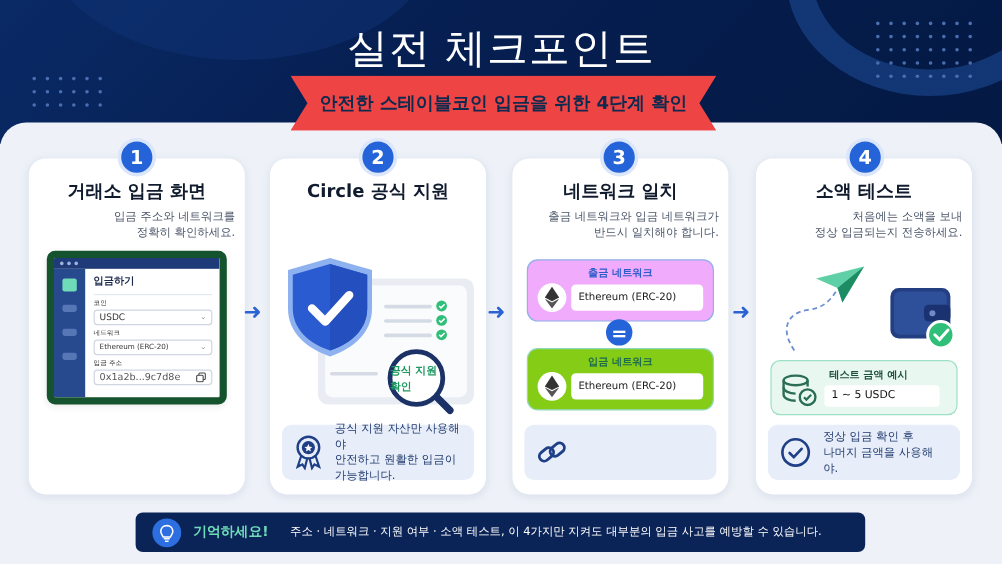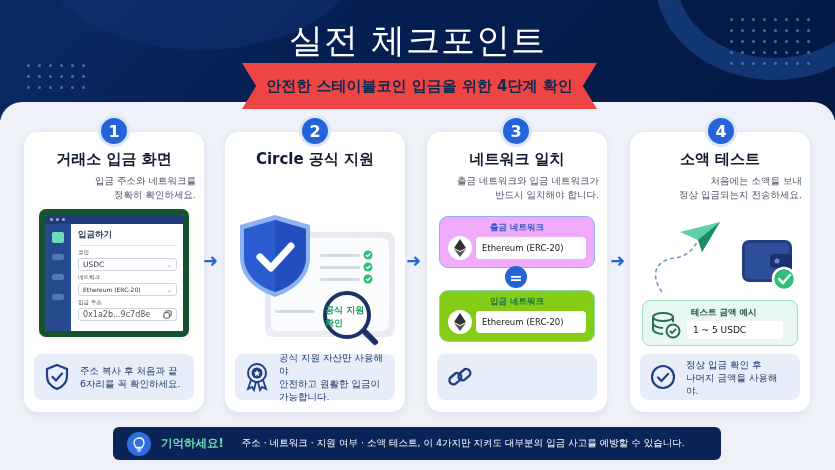--- a/index.html
+++ b/index.html
@@ -163,28 +163,20 @@
       <div class="ml">입금 주소</div>
       <div class="mf addr">
           <span>0x1a2b...9c7d8e</span>
         <svg width="9" height="9" viewBox="0 0 10 10">
             <rect x="3" y="1" width="6" height="6" rx="1" fill="none" stroke="#444" stroke-width="1"></rect>
             <rect x="1" y="3" width="6" height="6" rx="1" fill="#fff" stroke="#444" stroke-width="1"></rect>
           </svg>
       </div>
     </div>
   </div>
-  <div class="tip">
-    <svg width="26" height="28" viewBox="0 0 26 28">
-        <path d="M13 2 L23 6 V13 C23 20 18 24 13 26 C8 24 3 20 3 13 V6 Z" fill="none" stroke="#1f3f86" stroke-width="2.2"></path>
-        <path d="M8.5 14 L12 17.5 L18 10.5" fill="none" stroke="#1f3f86" stroke-width="2.2" stroke-linecap="round"></path>
-      </svg>
-    <span>주소 복사 후 처음과 끝
-6자리를 꼭 확인하세요.</span>
-  </div>
 </div>
 
 <div class="arrow" style="left:203px">➜</div>
 
 <div class="card" style="left:225px">
   <div class="ctitle">Circle 공식 지원</div>
   <svg style="position:absolute;left:10px;top:80px" width="165" height="135" viewBox="0 0 165 135">
     <rect x="30" y="20" width="130" height="105" rx="8" fill="#e9edf3"></rect>
     <rect x="36" y="26" width="118" height="93" rx="6" fill="#fafbfd"></rect>
     <rect x="85" y="42" width="40" height="3" rx="1.5" fill="#d5dbe5"></rect>

